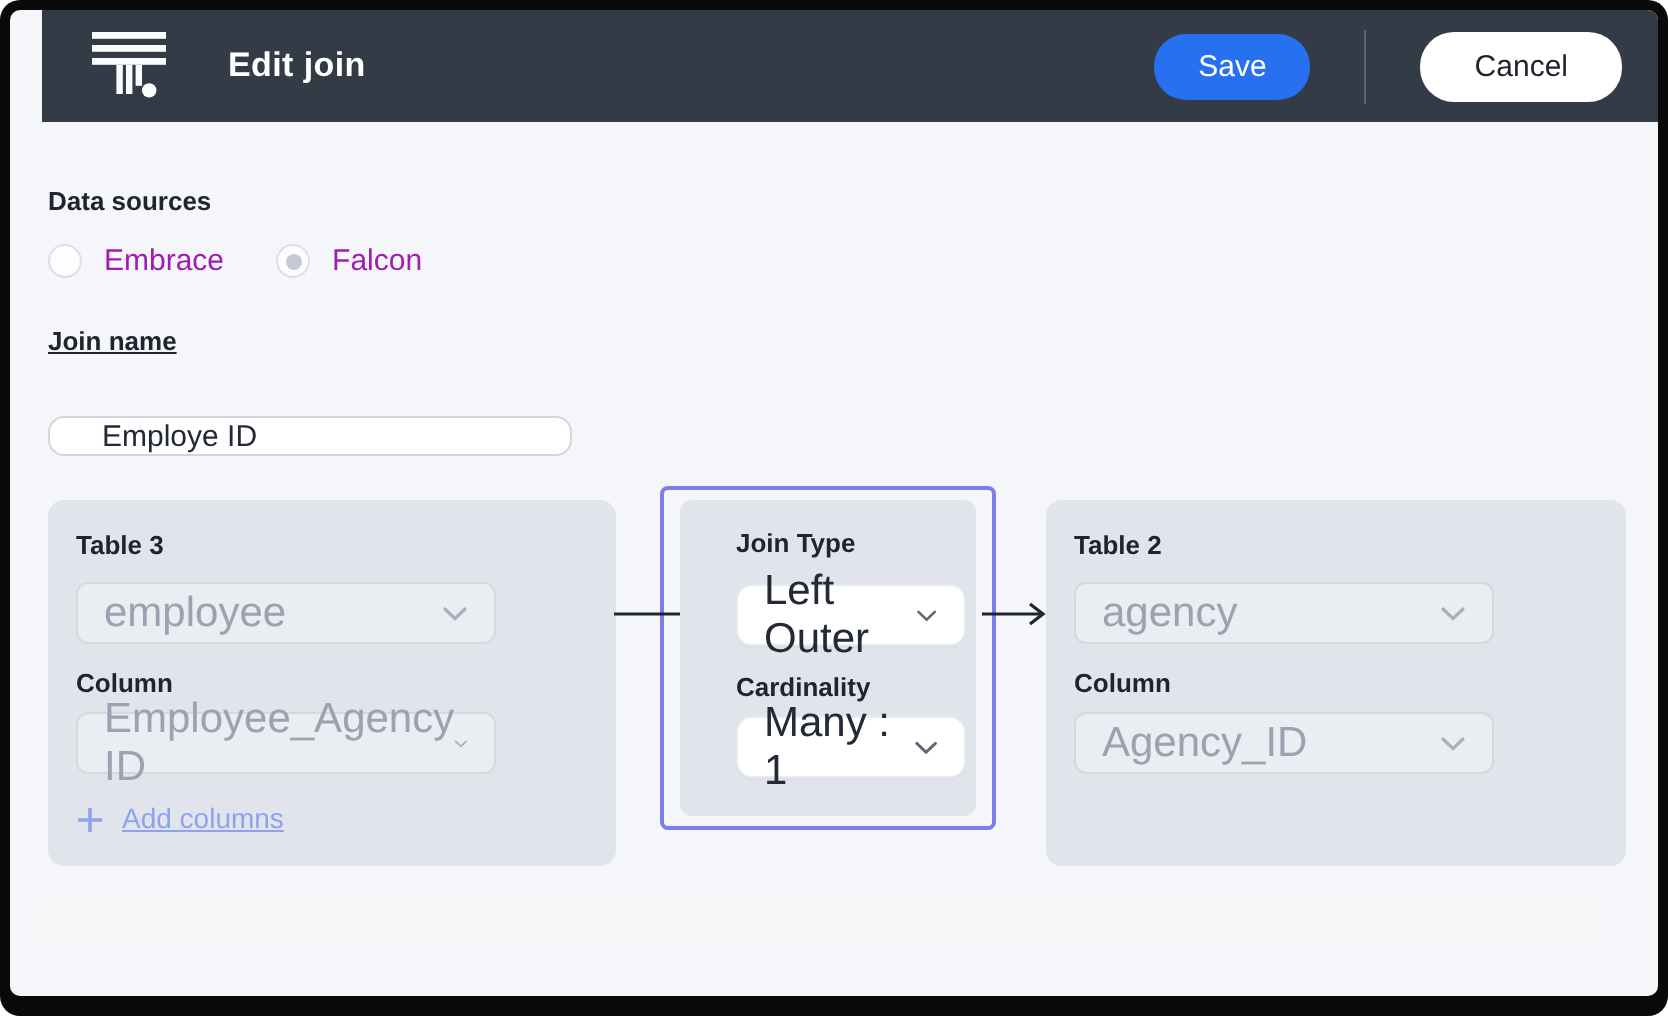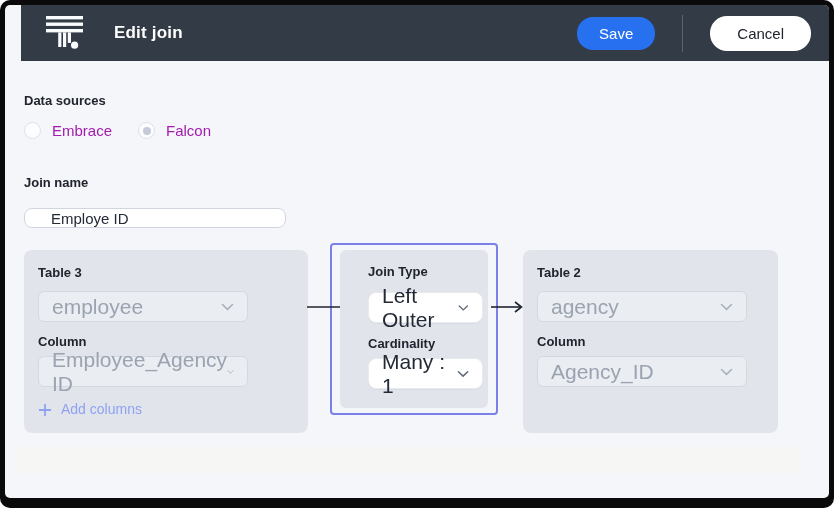--- a/index.html
+++ b/index.html
@@ -18,53 +18,53 @@
   .title { color:#FFFFFF; font-size:17px; font-weight:700; letter-spacing:.2px; margin-left:31px; }
   .topbar-spacer { flex:1; }
   .btn { border:none; cursor:pointer; font-family:inherit; font-size:15px; line-height:1; }
   .btn-save { background:#2770EF; color:#fff; border-radius:16px; padding:9px 22px; }
   .topbar-divider { width:1px; height:37px; background:#5C6470; margin:0 27px; }
   .btn-cancel { background:#FFFFFF; color:#20242E; border-radius:17px; padding:10px 27px; margin-right:18px; }
 
   
   .field-label { position:absolute; font-size:13px; font-weight:600; color:#20242E; }
   .lbl-datasources { left:19px; top:88px; }
-  .lbl-joinname { left:19px; top:170px; }
+  .lbl-joinname { left:19px; top:158px;text-decoration:underline; }
 
   
   .radio-row { position:absolute; left:19px; top:117px; display:flex; align-items:center; gap:12px; }
   .radio-item { display:flex; align-items:center; gap:11px; }
   .radio-item + .radio-item { margin-left:14px; }
   .radio-circle { width:17px; height:17px; border-radius:50%; border:1px solid #DCE0E6;
                   background:#FCFDFE; display:flex; align-items:center; justify-content:center; }
   .radio-dot { width:8px; height:8px; border-radius:50%; background:#C5CBD6; }
   .radio-label { font-size:15px; color:#a21caf; }
 
   
   .join-input { position:absolute; left:19px; top:203px; width:262px; height:20px;
                 background:#fff; border:1px solid #D1D6DE; border-radius:8px;
                 padding:0 26px; font-size:15px; color:#232A36; font-family:inherit; }
 
   
   .panel { position:absolute; top:245px; height:183px; background:#E1E5EB;
            border-radius:8px; padding:15px 14px; }
   .panel-table1 { left:19px; width:284px; }
-  .panel-table2 { left:518px; width:255px; }
+  .panel-table2 { left:518px; width:290px; }
   .panel-label { font-size:13px; font-weight:600; color:#20242E; height:15px; }
   .panel-label.mb { margin-bottom:11px; }
   .panel-label.mt { margin-top:12px; margin-bottom:7px; }
 
   .dd { height:31px; border-radius:6px; display:flex; align-items:center;
         justify-content:space-between; padding:0 13px; font-size:21px; }
   .dd-disabled { width:210px; background:#EAEDF1; border:1px solid #D4D9E0; color:#9BA3B1; }
   .dd-white { width:115px; background:#FFFFFF; border:1px solid #E7EAEE; border-radius:8px;
               color:#232A36; box-shadow:0 1px 1px rgba(40,50,70,.04); cursor:pointer; }
 
   .add-cols { margin-top:14px; display:flex; align-items:flex-end; gap:9px;
-              color:#8FA2F2; font-size:14px; cursor:pointer; width:fit-content; }
+              color:#8FA2F2; font-size:14px; cursor:pointer; width:fit-content;text-decoration:underline; }
 
   
   .highlight { position:absolute; left:325px; top:238px; width:168px; height:172px;
                border:2px solid #7B7FE8; border-radius:4px; padding:5px 8px; }
   .mid-panel { width:100%; height:100%; background:#E1E5EB; border-radius:6px;
                padding:14px 0 0 28px; }
   .mid-panel .panel-label.mb { margin-bottom:13px; }
   .mid-panel .panel-label.mt { margin-top:13px; margin-bottom:7px; }
 
   

